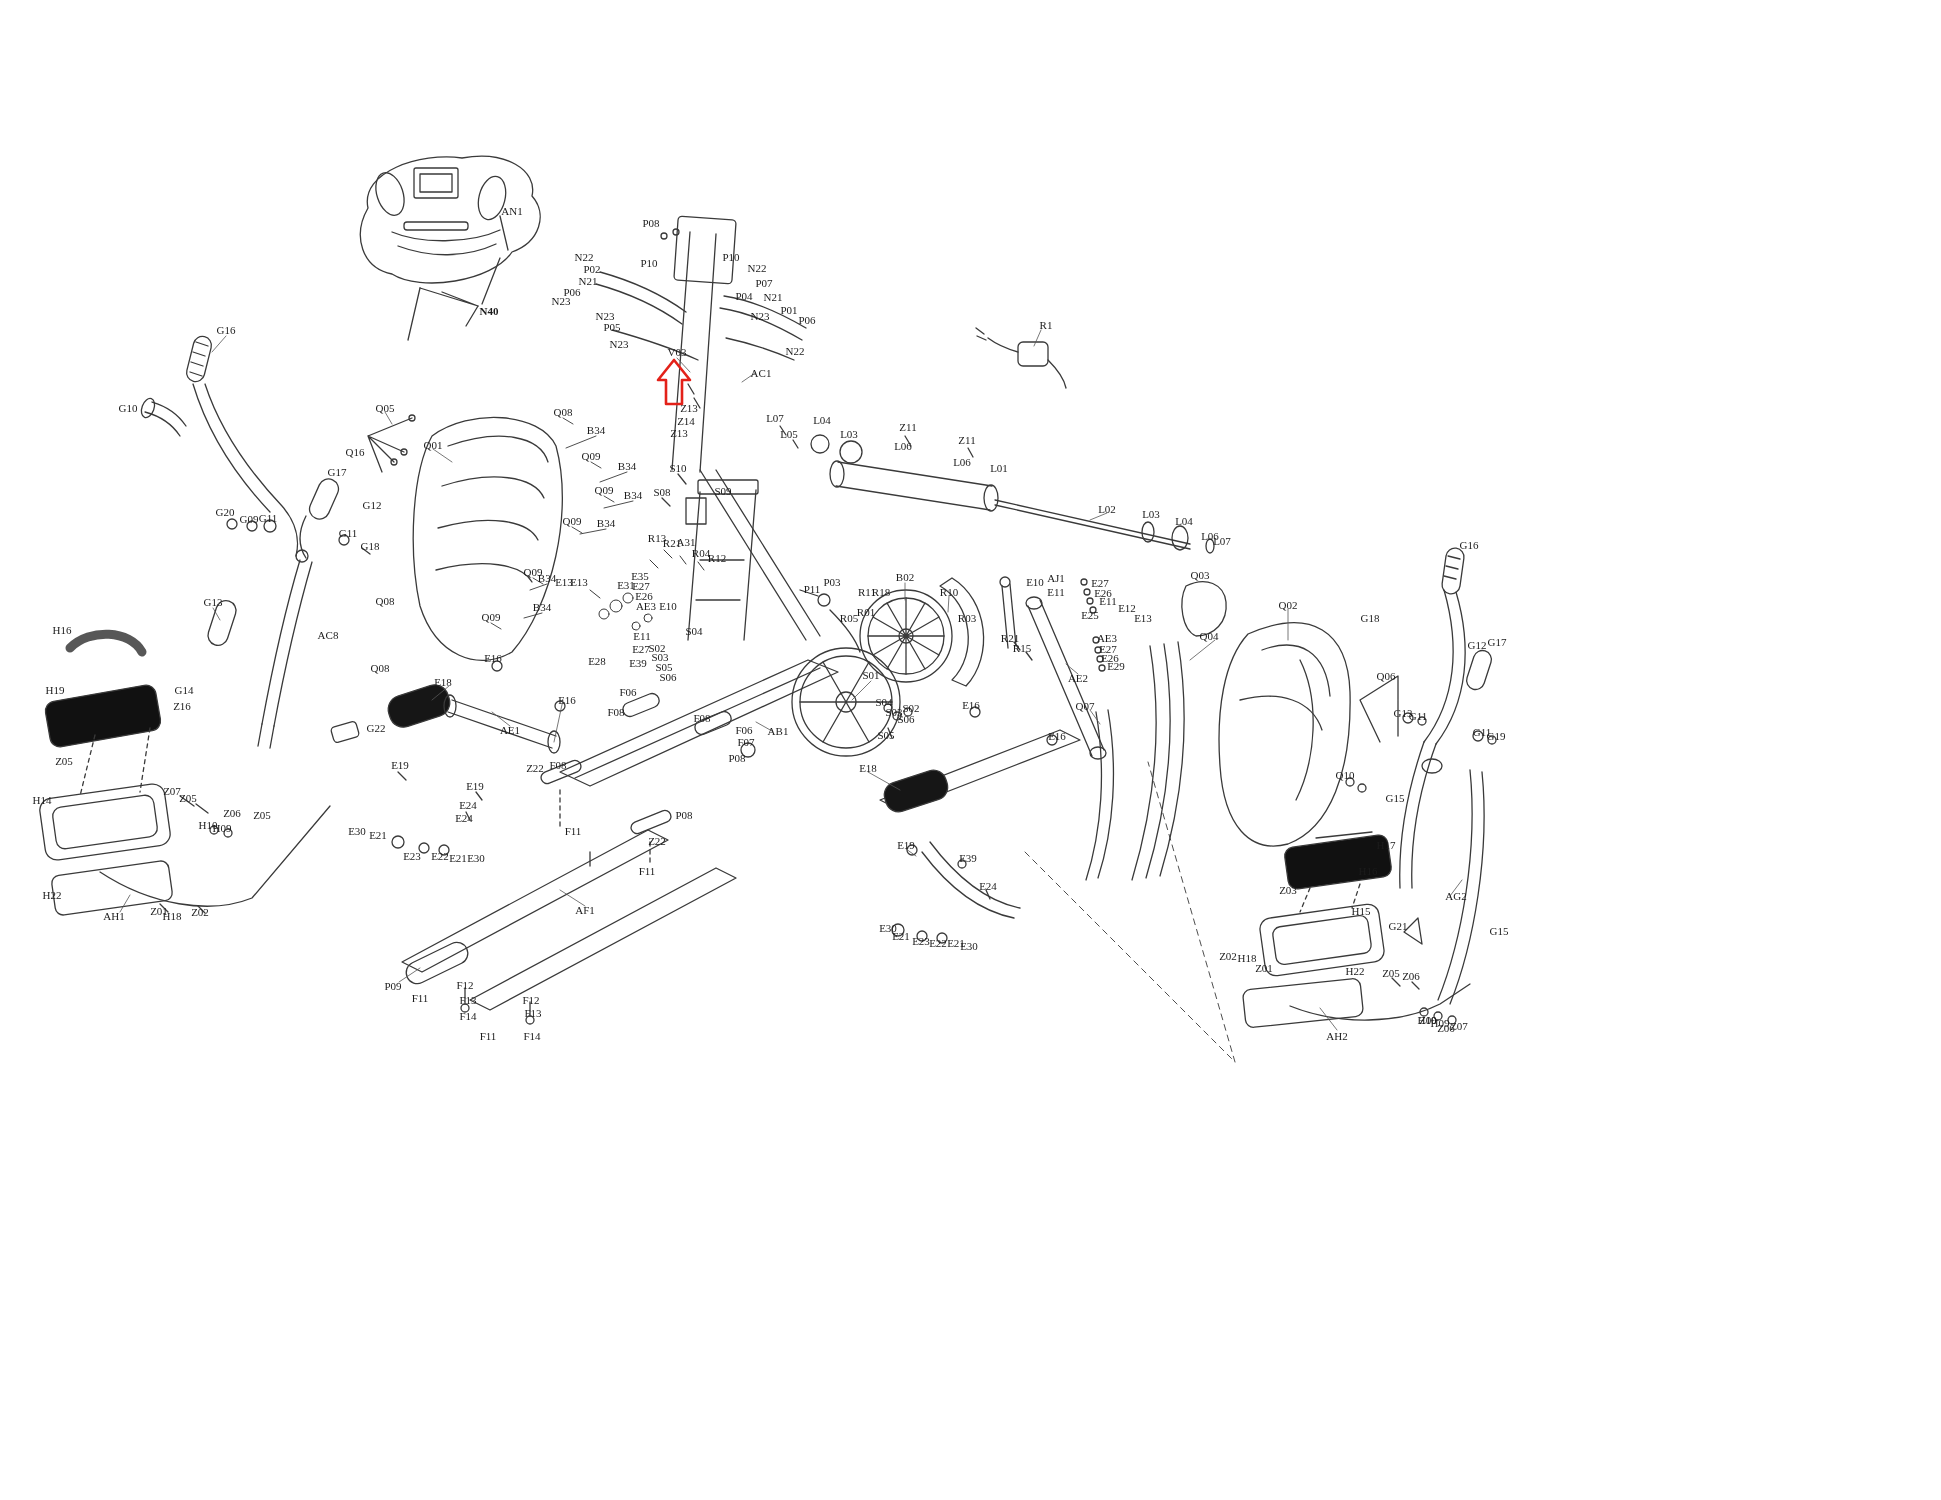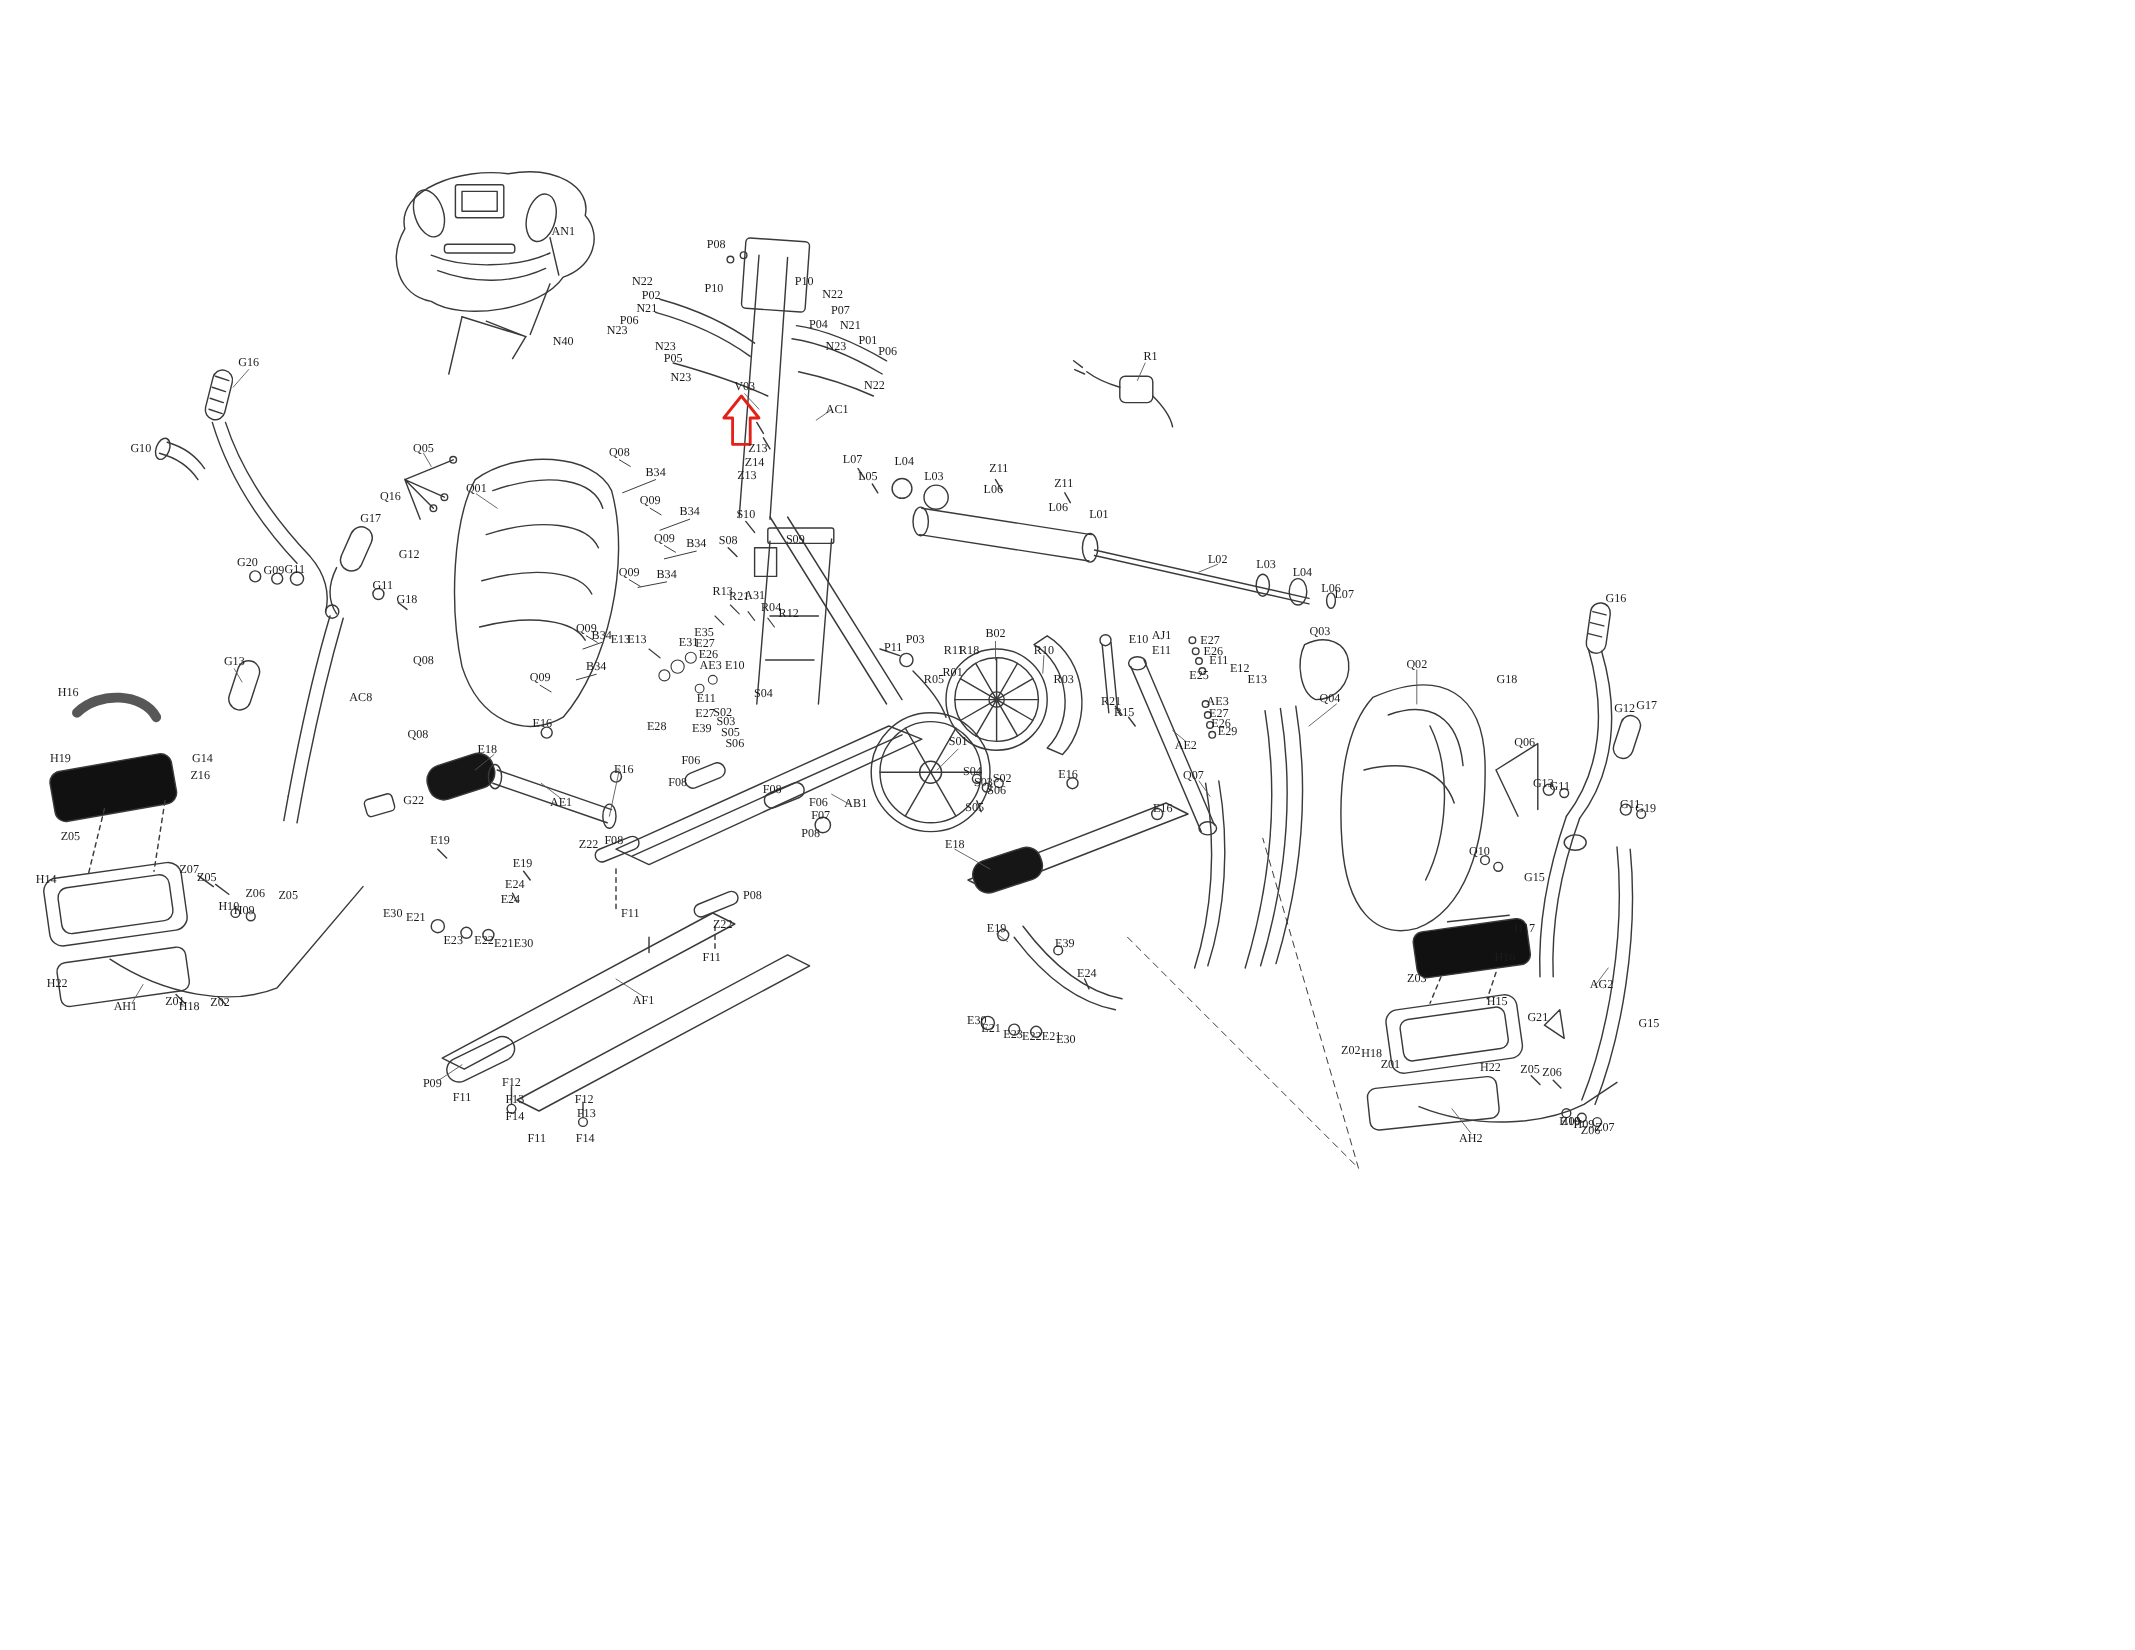--- a/index.html
+++ b/index.html
@@ -271,21 +271,21 @@
 
       <g>
         <polygon points="674,360 658,380 666,380 666,404 682,404 682,380 690,380" fill="none" stroke-width="2.6" stroke="#e32119"></polygon>
       </g>
 
     </g>
   </svg>
 
   <div id="callout-layer">
       <span class="callout" style="left: 512px; top: 211px;">AN1</span>
-      <span class="callout" style="left: 512px; top: 311px;">N40</span>
+      <span class="callout" style="left: 489px; top: 311px; font-weight: bold;">N40</span>
       <span class="callout" style="left: 651px; top: 223px;">P08</span>
       <span class="callout" style="left: 584px; top: 257px;">N22</span>
       <span class="callout" style="left: 592px; top: 269px;">P02</span>
       <span class="callout" style="left: 588px; top: 281px;">N21</span>
       <span class="callout" style="left: 572px; top: 292px;">P06</span>
       <span class="callout" style="left: 561px; top: 301px;">N23</span>
       <span class="callout" style="left: 605px; top: 316px;">N23</span>
       <span class="callout" style="left: 612px; top: 327px;">P05</span>
       <span class="callout" style="left: 619px; top: 344px;">N23</span>
       <span class="callout" style="left: 649px; top: 263px;">P10</span>

